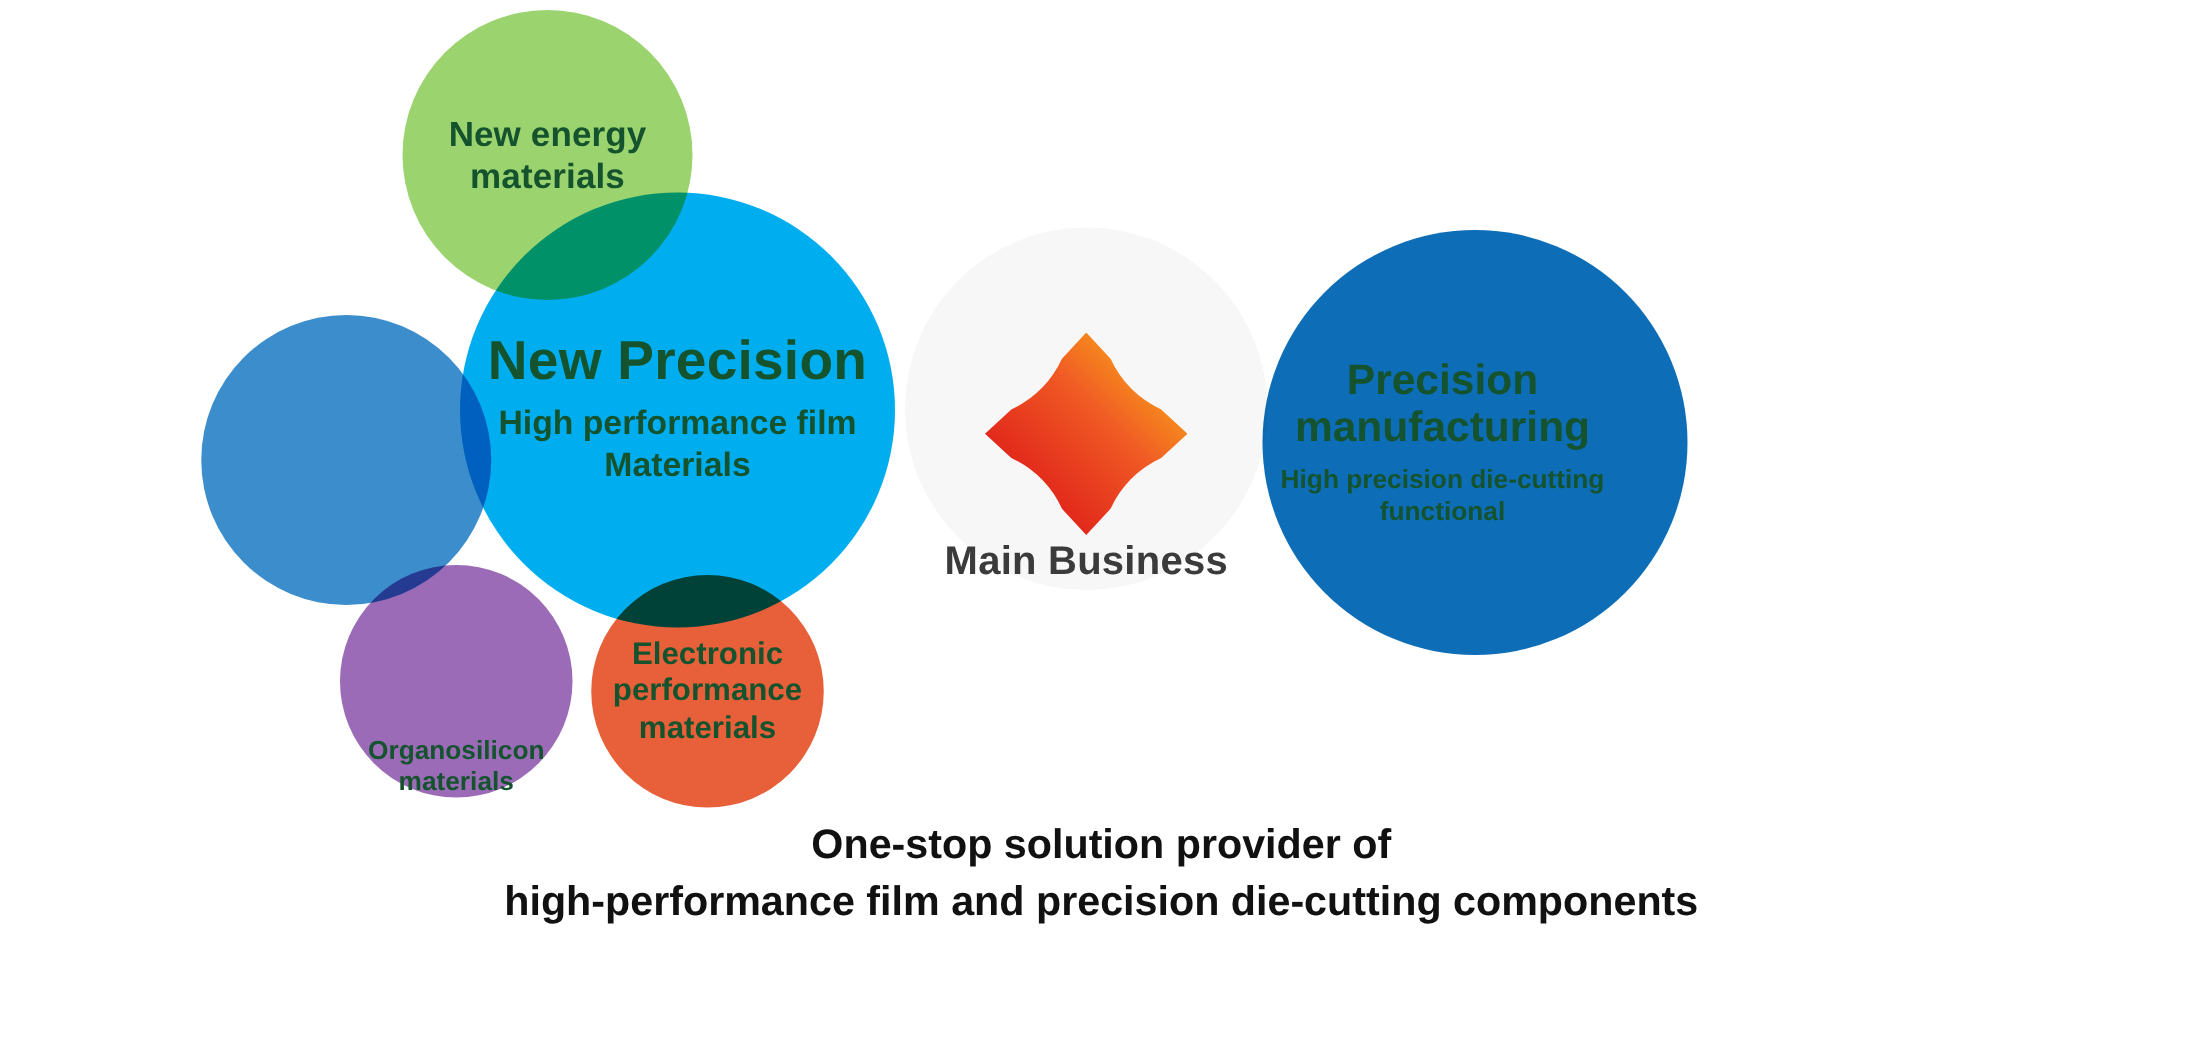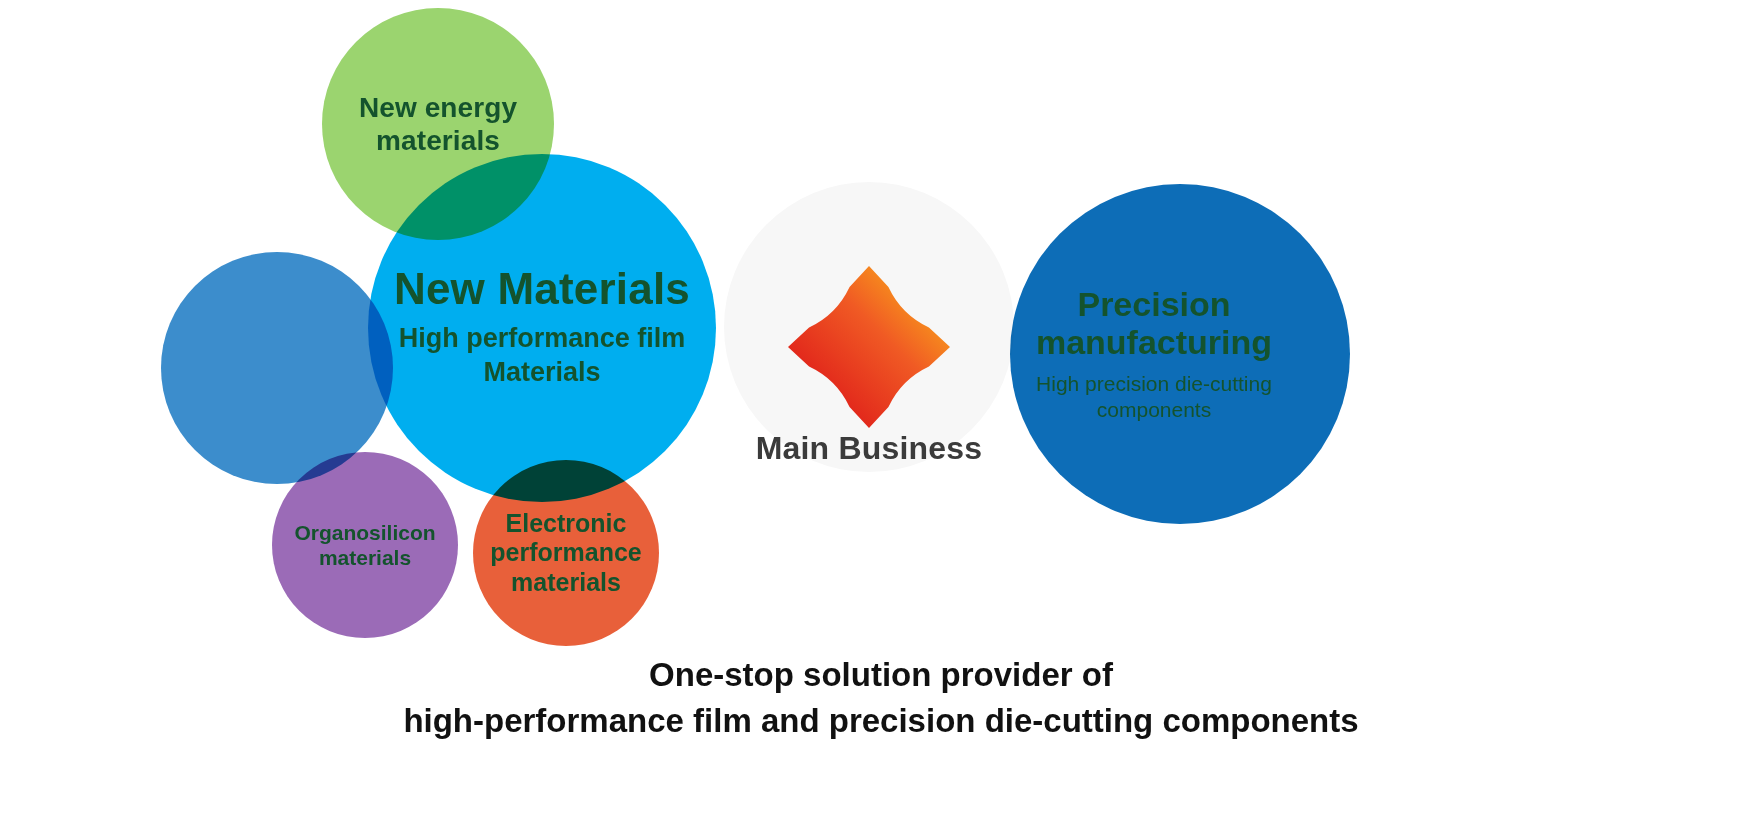--- a/index.html
+++ b/index.html
@@ -86,21 +86,21 @@
     font-size: 21px; font-weight: bold; line-height: 1.2;
   }
   .t-orange {
     font-size: 25px; font-weight: bold; line-height: 1.18;
   }
   .t-prec-title {
     font-size: 34px; font-weight: bold; line-height: 1.17;
     margin-bottom: 8px;
   }
   .t-prec-sub {
-    font-size: 21px; font-weight: normal; line-height: 1.25;
+    font-size: 21px; font-weight: bold; line-height: 1.25;
     padding: 0 14px;
   }
 
   
   .label-layer {
     position: absolute;
     display: flex;
     flex-direction: column;
     align-items: center;
     justify-content: center;
@@ -160,41 +160,41 @@
 
   <div class="bubble blend b-precision"></div>
 
   <div class="label-layer t-green" style="left:322px; top:8px; width:232px; height:232px;">
     <div>New energy</div>
     <div>materials</div>
   </div>
 
 
   <div class="label-layer" style="left:368px; top:154px; width:348px; height:348px;">
-    <div class="t-main-title">New Materials</div>
+    <div class="t-main-title">New Precision</div>
     <div class="t-main-sub">High performance film</div>
     <div class="t-main-sub">Materials</div>
   </div>
 
-  <div class="label-layer t-purple" style="left:272px; top:452px; width:186px; height:186px;">
+  <div class="label-layer t-purple" style="left:272px; top:452px; width:186px; height:186px;justify-content:flex-end;">
     <div>Organosilicon</div>
     <div>materials</div>
   </div>
 
   <div class="label-layer t-orange" style="left:473px; top:460px; width:186px; height:186px;">
     <div>Electronic</div>
     <div>performance</div>
     <div>materials</div>
   </div>
 
   <div class="label-layer" style="left:984px; top:184px; width:340px; height:340px;">
     <div class="t-prec-title">Precision</div>
     <div class="t-prec-title" style="margin-top:-10px;text-align:right;">manufacturing</div>
     <div class="t-prec-sub">High precision die-cutting</div>
-    <div class="t-prec-sub">components</div>
+    <div class="t-prec-sub">functional</div>
   </div>
 
   <svg id="star-mark" viewBox="0 0 100 100">
     <defs>
       <linearGradient id="starGrad" x1="0%" y1="100%" x2="100%" y2="0%">
         <stop offset="0%" stop-color="#E1251B"></stop>
         <stop offset="22%" stop-color="#E1251B"></stop>
         <stop offset="58%" stop-color="#F05A24"></stop>
         <stop offset="88%" stop-color="#FAA61A"></stop>
         <stop offset="100%" stop-color="#FFC20E"></stop>

